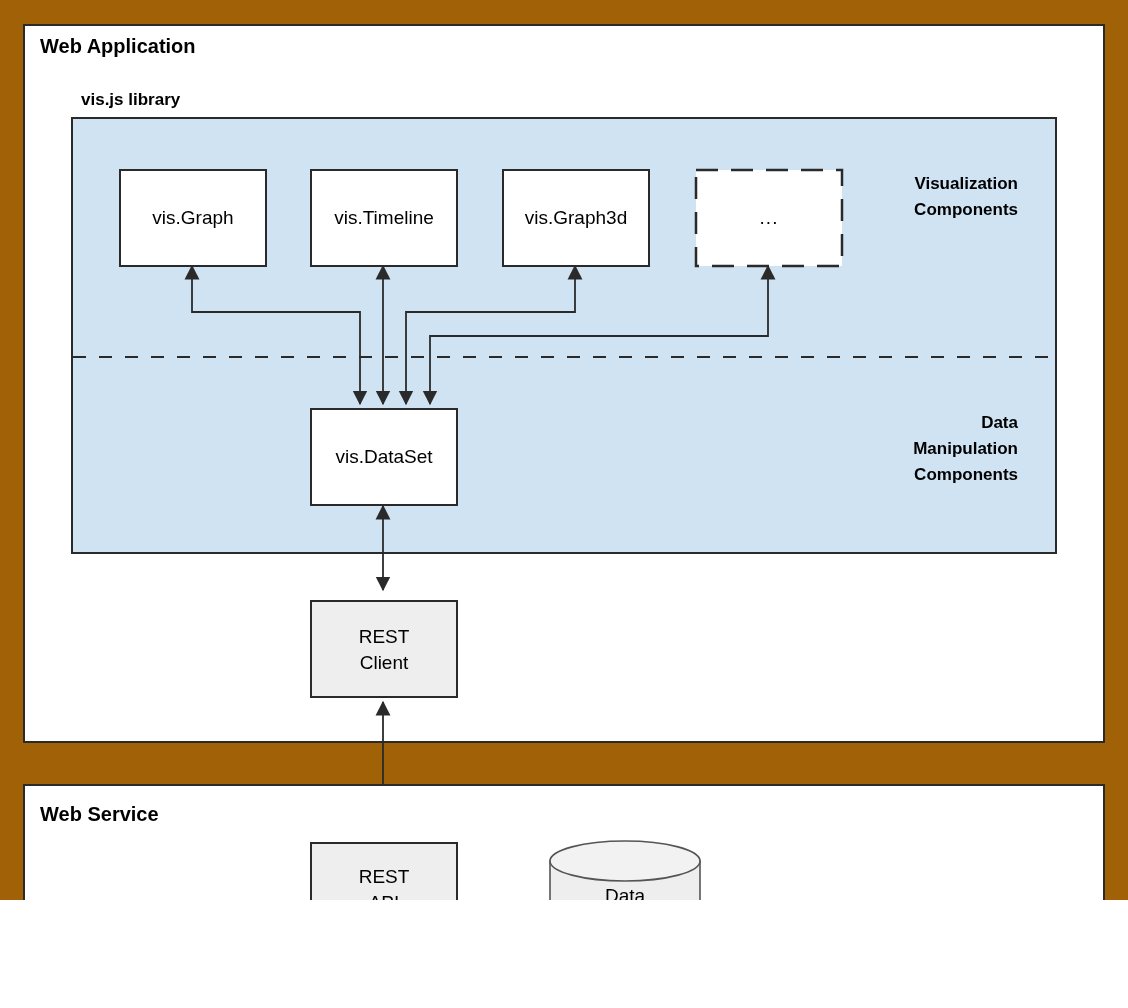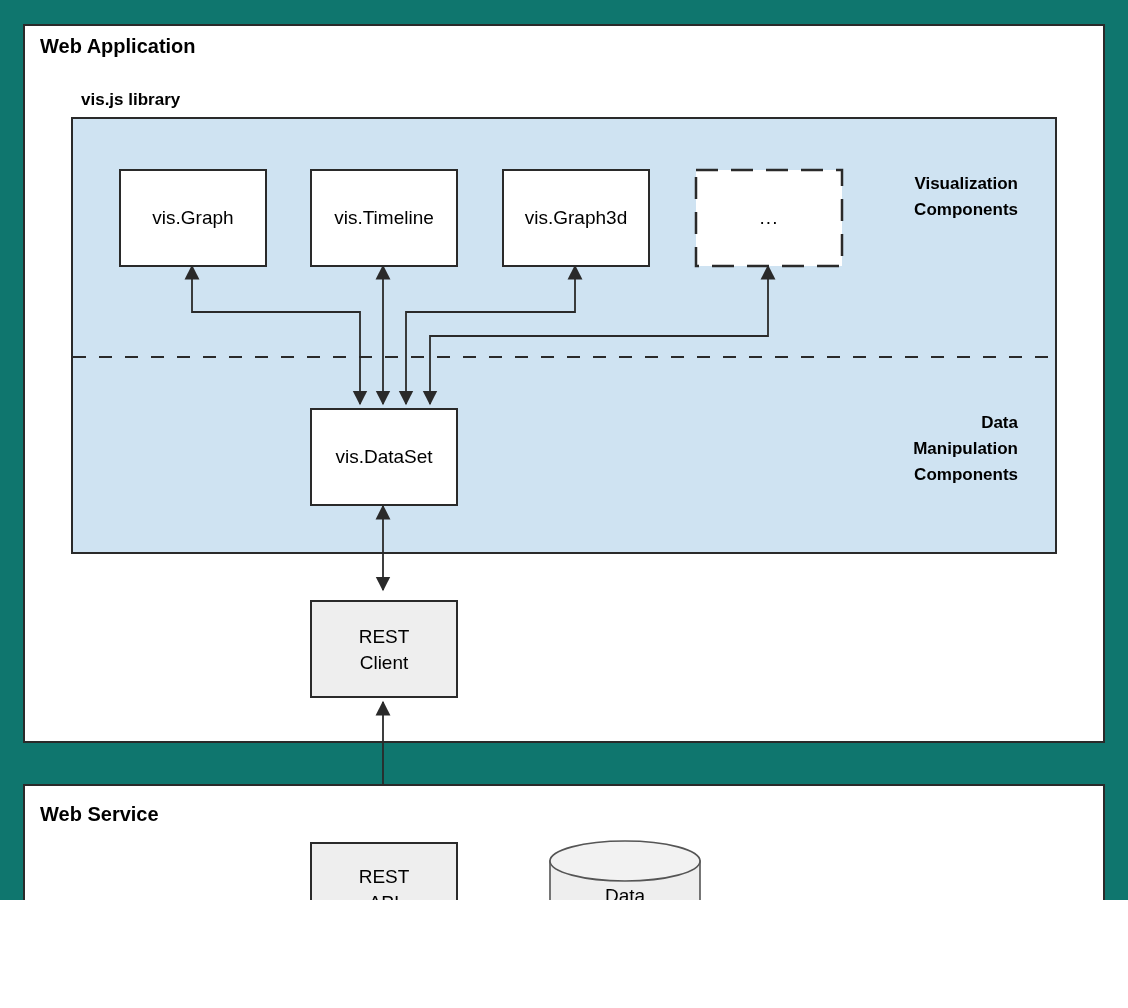--- a/index.html
+++ b/index.html
@@ -4,21 +4,21 @@
 <style>
   html, body {
     margin: 0;
     padding: 0;
     background: #ffffff;
   }
   #canvas {
     position: relative;
     width: 1128px;
     height: 900px;
-    background: #0f766e;
+    background: #a16207;
     font-family: "Liberation Sans", sans-serif;
     overflow: hidden;
   }
   svg#diagram {
     position: absolute;
     top: 0;
     left: 0;
     width: 1128px;
     height: 1008px;
   }

